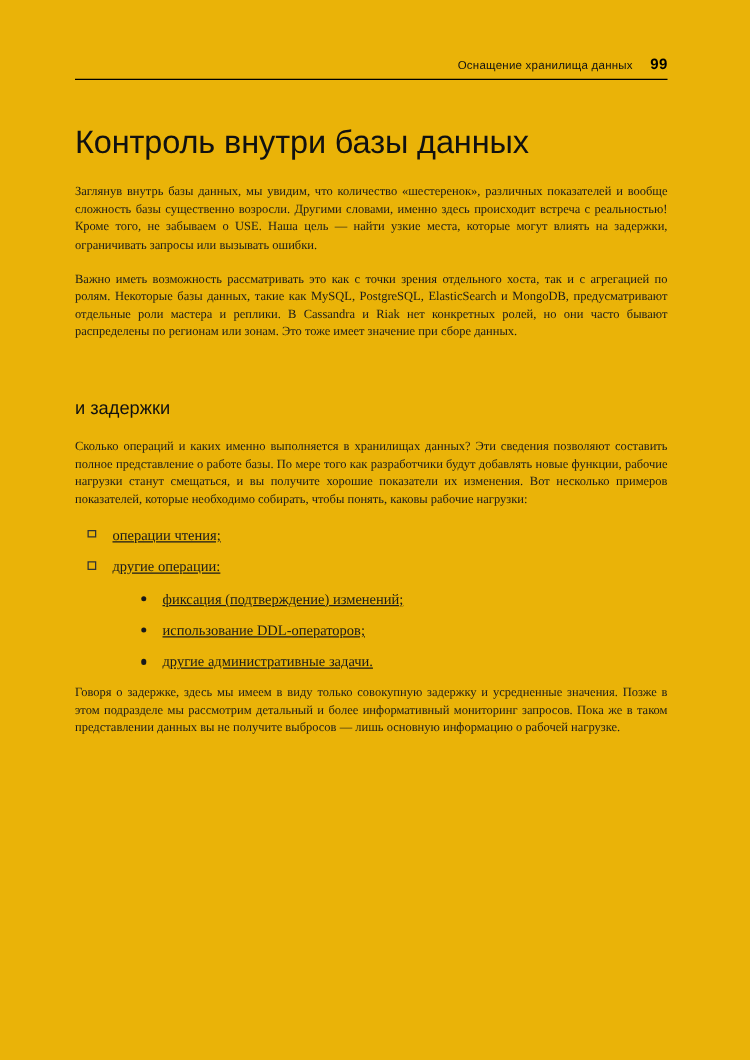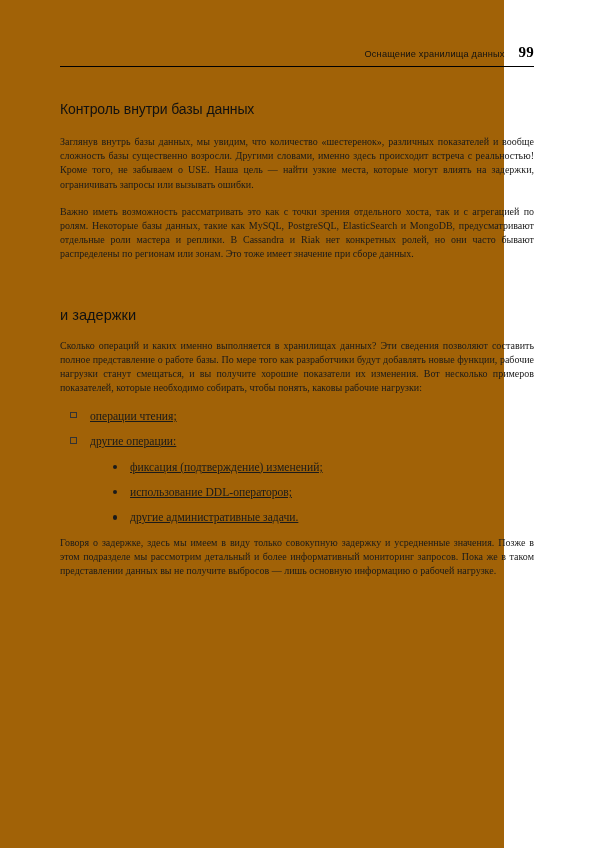--- a/index.html
+++ b/index.html
@@ -11,23 +11,23 @@
     width: 600px;
     height: 848px;
     font-family: "Liberation Serif", serif;
     color: #1a1a1a;
     position: relative;
     overflow: hidden;
   }
   .page {
     position: absolute;
     left: 0; top: 0;
-    width: 504px;
+    width: 600px;
     height: 848px;
-    background: #a16207;
+    background: #eab308;
   }
   .content {
     position: absolute;
     left: 60px;
     top: 44px;
     width: 474px;
   }
   
   .header-row {
     display: flex;
@@ -38,36 +38,36 @@
     letter-spacing: 0.2px;
     color: #000;
     padding-bottom: 5px;
   }
   .header-title {
     font-family: "Liberation Sans", sans-serif;
     font-size: 9.2px;
     color: #111;
   }
   .header-page {
-    font-family: Liberation Serif, serif;
-    font-size: 15px;
+    font-family: Liberation Sans, sans-serif;
+    font-size: 12px;
     font-weight: bold;
     margin-left: 14px;
     color: #000;
   }
   .rule {
     border-top: 1px solid #000;
     width: 100%;
     height: 0;
     margin: 0;
   }
   h1.chapter-title {
     font-family: "Liberation Sans", sans-serif;
     font-weight: normal;
-    font-size: 14px;
+    font-size: 26px;
     color: #111;
     margin: 34px 0 18px 0;
     letter-spacing: -0.1px;
   }
   h2.section-title {
     font-family: "Liberation Sans", sans-serif;
     font-weight: normal;
     font-size: 14.6px;
     color: #111;
     margin: 26px 0 14px 0;

